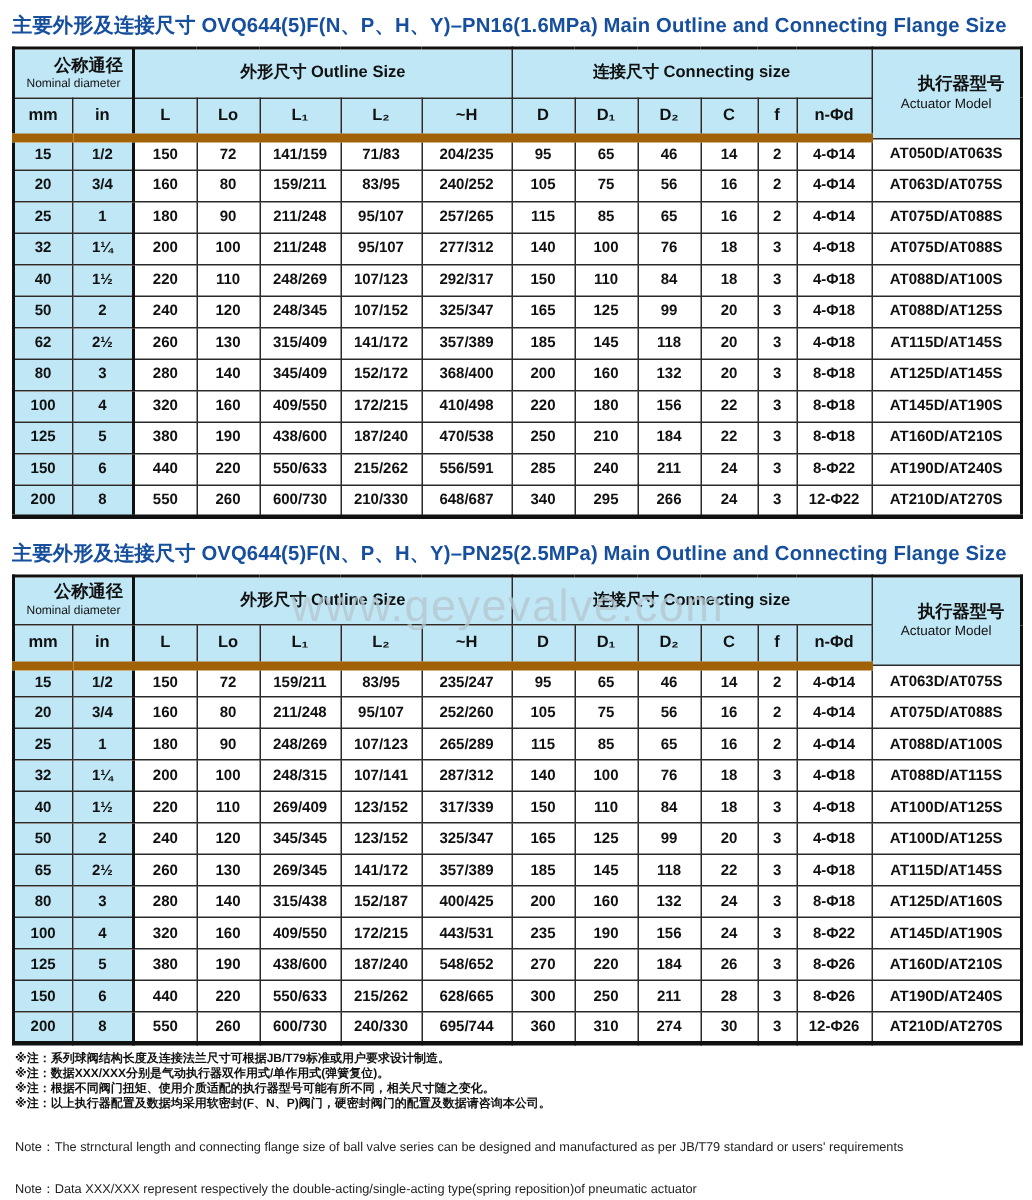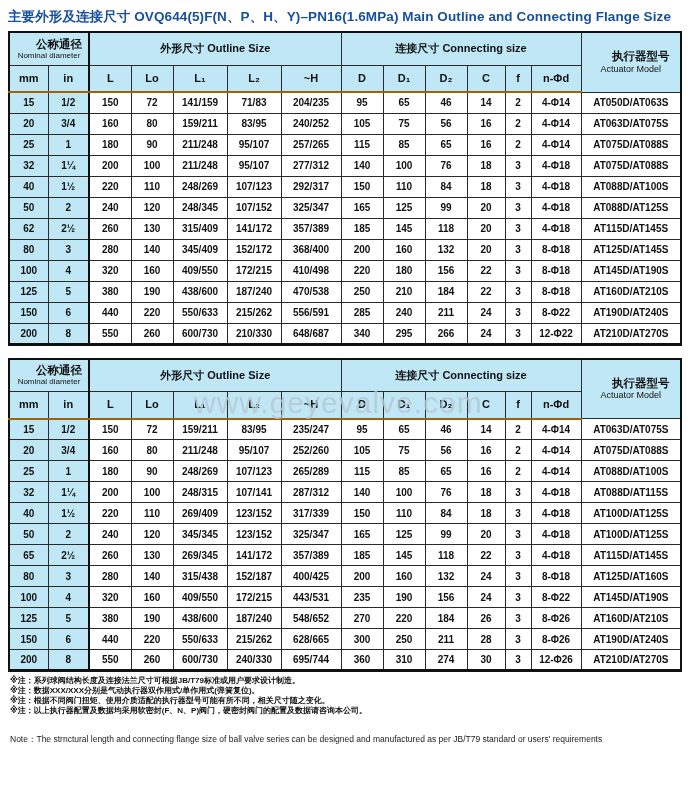--- a/index.html
+++ b/index.html
@@ -30,21 +30,21 @@
   .spec-table th,.spec-table td{
     border:1px solid var(--border-color);
     text-align:center;vertical-align:middle;padding:0;
     overflow:hidden;white-space:nowrap;
   }
   .spec-table thead th{
     background:var(--header-bg);
     font-weight:bold;font-size:11px;line-height:1.15;
   }
   .spec-table thead tr.h1 th{height:33px;}
-  .spec-table thead tr.h2 th{height:27px;border-bottom:2px solid #a16207;}
+  .spec-table thead tr.h2 th{height:27px;border-bottom:6px solid #a16207;}
   .spec-table thead th .zh{font-size:11.5px;font-weight:bold;padding-left:20px;}
   .spec-table thead th .en{font-size:8px;font-weight:normal;}
   .spec-table thead th .en2{font-size:9px;font-weight:normal;}
   .spec-table tbody td{
     height:21px;font-size:10px;font-weight:bold;background:#fff;
   }
   .spec-table tbody td.lab{background:var(--header-bg);}
   
   .spec-table tbody td:nth-child(2),
   .spec-table thead tr.h2 th:nth-child(2),
@@ -307,20 +307,21 @@
             <td class="val">12-Φ22</td>
             <td class="val">AT210D/AT270S</td>
           </tr>
         </tbody>
     </table>
   </section>
 
   <div class="gap"></div>
 
   <section class="tbl-section">
+    <h1 class="tbl-title">主要外形及连接尺寸 OVQ644(5)F(N、P、H、Y)–PN25(2.5MPa) Main Outline and Connecting Flange Size</h1>
     <div class="watermark">www.geyevalve.com</div>
     <table class="spec-table">
       <colgroup>
         <col style="width:39px">
           <col style="width:41px">
           <col style="width:42px">
           <col style="width:42px">
         <col style="width:54px">
           <col style="width:54px">
           <col style="width:60px">
@@ -557,15 +558,16 @@
         </tbody>
     </table>
   </section>
 
   <div class="notes">
     <div class="note-line zh">※注：系列球阀结构长度及连接法兰尺寸可根据JB/T79标准或用户要求设计制造。</div>
     <div class="note-line zh">※注：数据XXX/XXX分别是气动执行器双作用式/单作用式(弹簧复位)。</div>
     <div class="note-line zh">※注：根据不同阀门扭矩、使用介质适配的执行器型号可能有所不同，相关尺寸随之变化。</div>
     <div class="note-line zh">※注：以上执行器配置及数据均采用软密封(F、N、P)阀门，硬密封阀门的配置及数据请咨询本公司。</div>
     <div class="note-line en">Note：The strnctural length and connecting flange size of ball valve series can be designed and manufactured as per JB/T79 standard or users' requirements</div>
+    <div class="note-line en">Note：Data XXX/XXX represent respectively the double-acting/single-acting type(spring reposition)of pneumatic actuator</div>
   </div>
 
 </div>
 
 </body></html>

